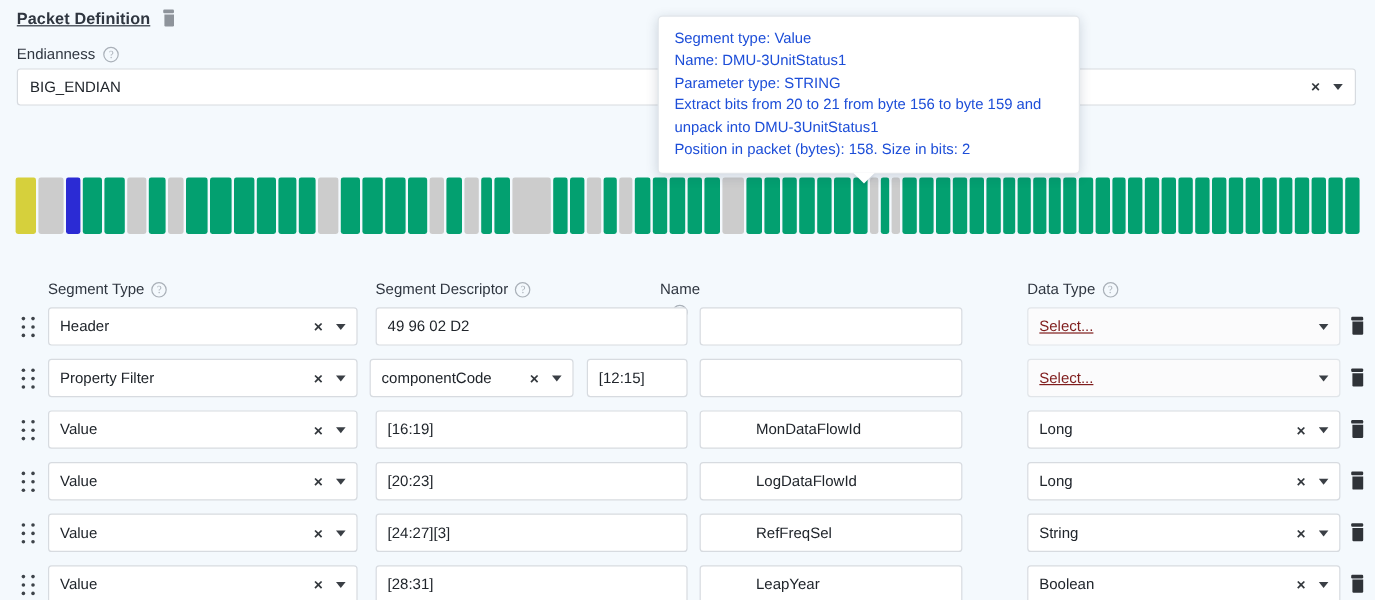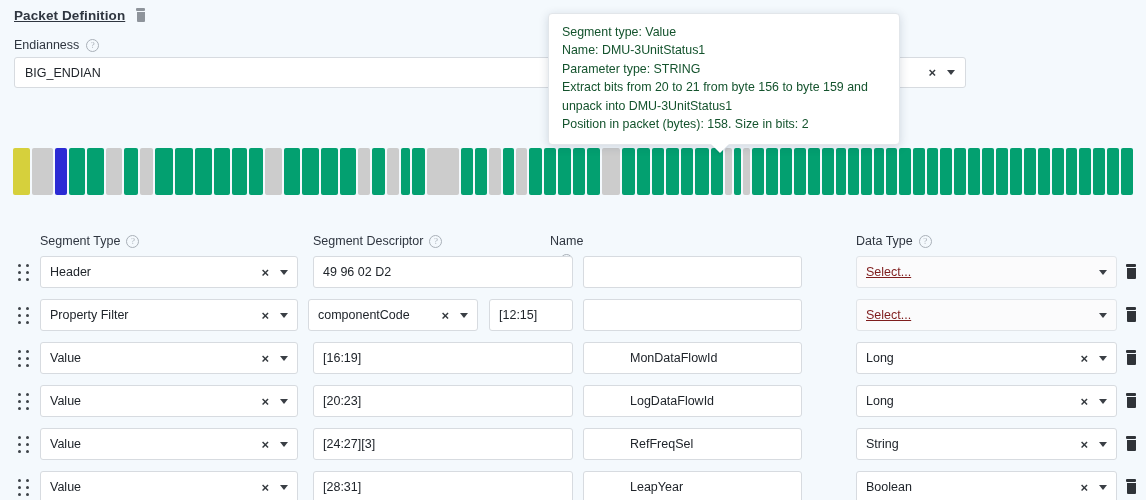--- a/index.html
+++ b/index.html
@@ -35,21 +35,21 @@
     position:absolute; left:14px; top:38px;
     display:flex; align-items:center; gap:7px;
   }
   .field-label{ font-size:12.5px; color:#2f3640; }
   .help{
     width:13px;height:13px;border-radius:50%;border:1.2px solid #a9b0b8;
     color:#a9b0b8;font-size:9px;line-height:11px;text-align:center;
     display:inline-block; font-family:"Liberation Serif", serif; cursor:pointer;
   }
   .endian-input{
-    position:absolute; left:14px; top:57px; width:952px; height:31px;
+    position:absolute; left:14px; top:57px; width:1116px; height:31px;
     background:#fff; border:1px solid #d7dbe0; border-radius:3px;
     display:flex; align-items:center; padding:0 10px;
   }
   .endian-value{ font-size:12.5px; color:#20252b; flex:1; }
   .ctrl-x{ font-size:13px; color:#33383d; font-weight:bold; margin-right:11px; cursor:pointer;}
   .caret{
     width:0;height:0;border-left:4.5px solid transparent;border-right:4.5px solid transparent;
     border-top:5px solid #3a3f45; cursor:pointer;
   }
 
@@ -60,21 +60,21 @@
   }
   .seg{ height:47px; border-radius:2px; margin-right:2px; }
 
   
   .tooltip{
     position:absolute; left:548px; top:13px; width:352px;
     background:#fff; border:1px solid #e2e6ea; border-radius:4px;
     box-shadow:0 2px 10px rgba(25,40,70,.17);
     padding:9px 13px 11px 13px; z-index:50;
   }
-  .tooltip-line{ font-size:12.4px; color:#14532d; line-height:18.4px; }
+  .tooltip-line{ font-size:12.4px; color:#1d4ed8; line-height:18.4px; }
   .tooltip::after{
     content:""; position:absolute; left:162px; bottom:-9px;
     width:0;height:0;border-left:9px solid transparent;border-right:9px solid transparent;
     border-top:9px solid #fff; filter:drop-shadow(0 2px 1px rgba(25,40,70,.10));
   }
 
   
   .col-headers{ position:absolute; left:0; top:234px; width:1050px; height:18px; }
   .col-head{
     position:absolute; display:flex; align-items:center; gap:6px;

